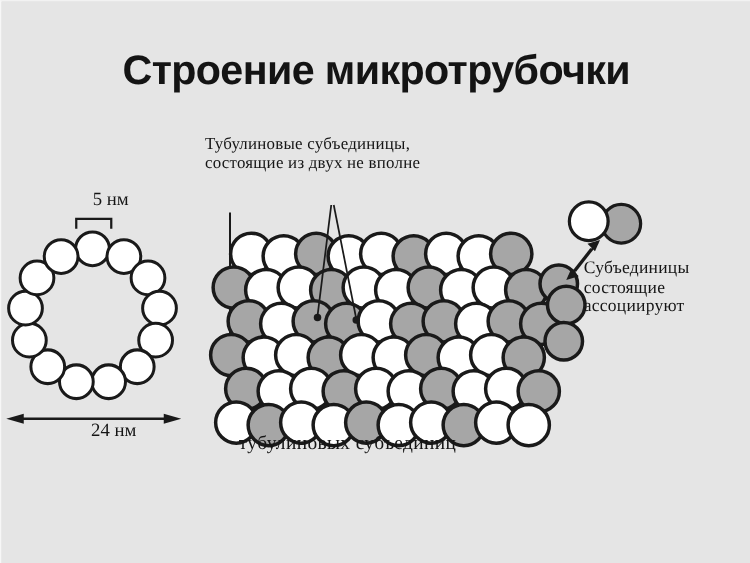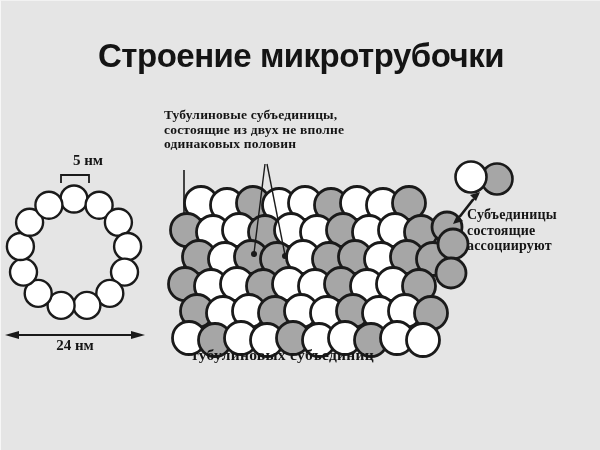--- a/index.html
+++ b/index.html
@@ -7,23 +7,23 @@
     position:relative;width:600px;height:450px;background:#e5e5e5;
     overflow:hidden;font-family:"Liberation Serif",serif;
     border-top:1px solid #f2f2f2;border-left:1px solid #f7f7f7;
   }
   #art{position:absolute;left:0;top:0;width:600px;height:450px;}
   .title{
     position:absolute;top:36px;left:0;right:0;margin:0;
     font-family:"Liberation Sans",sans-serif;font-weight:700;
     font-size:33px;letter-spacing:-0.5px;text-align:center;color:#141414;
   }
-  .t{position:absolute;font-weight:700;color:#151515;white-space:nowrap;}
+  .t{position:absolute;font-weight:400;color:#151515;white-space:nowrap;}
   .lbl5{left:46px;top:151px;width:56px;text-align:right;font-size:15px;}
-  .lbl24{left:40px;top:336px;width:68px;text-align:center;font-size:15px;}
+  .lbl24{left:56px;top:336px;width:68px;text-align:center;font-size:15px;}
   .capCross{left:6px;top:359px;font-size:15.5px;letter-spacing:0.3px;}
   .annotTop{left:163px;top:107px;font-size:13.5px;line-height:14.5px;letter-spacing:0.2px;}
   .capSpiral{left:190px;top:345px;font-size:15.5px;line-height:18px;letter-spacing:0.3px;}
   .annotRight{left:466px;top:206px;font-size:14px;line-height:15.5px;letter-spacing:0.2px;}
 </style>
 </head>
 <body>
 
 <div class="slide">
 
@@ -129,21 +129,20 @@
     </svg>
 
   <h1 class="title">Строение микротрубочки</h1>
 
   <div class="t lbl5">5 нм</div>
   <div class="t lbl24">24 нм</div>
 
   <div class="t annotTop">
     <div>Тубулиновые субъединицы,</div>
     <div>состоящие из двух не вполне</div>
-    <div>одинаковых половин</div>
   </div>
 
   <div class="t capSpiral">
     <div>тубулиновых субъединиц</div>
   </div>
 
   <div class="t annotRight">
     <div>Субъединицы</div>
     <div>состоящие</div>
     <div>ассоциируют</div>

